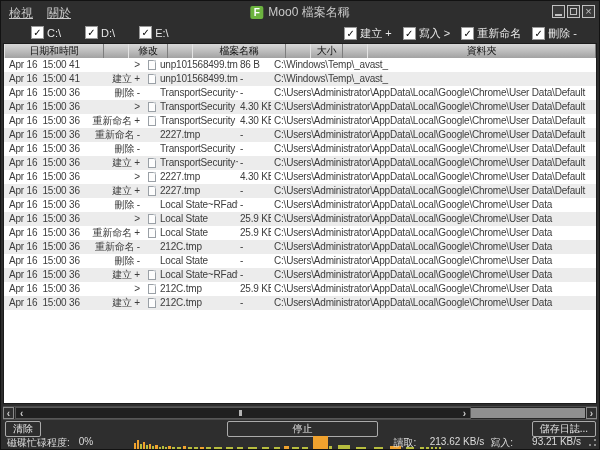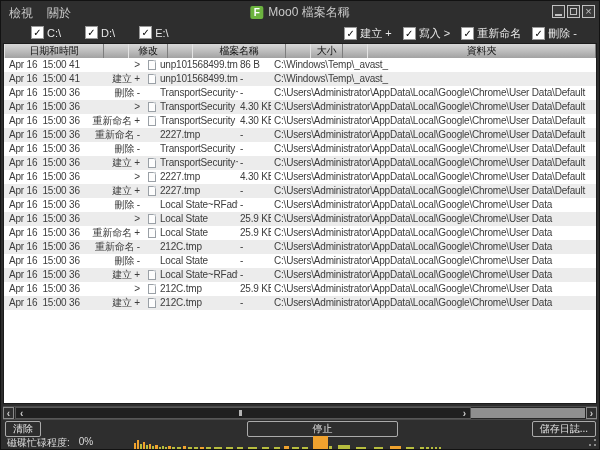--- a/index.html
+++ b/index.html
@@ -2,21 +2,21 @@
 <html><head>
 <meta charset="utf-8">
 <style>
   html,body{margin:0;padding:0;background:#666;}
   .window{position:relative;width:600px;height:450px;background:#2e2e2e;
     font-family:"Liberation Sans","DejaVu Sans",sans-serif;border:1px solid #121212;
     box-sizing:border-box;overflow:hidden;}
   
   .titlebar{position:absolute;top:0;left:0;right:0;height:22px;color:#c9c9c9;font-size:12px;}
   .menubar{position:absolute;left:8px;top:4px;display:flex;gap:14px;}
-  .menu-item{cursor:default;}
+  .menu-item{cursor:default;text-decoration:underline;}
   .title{position:absolute;left:50%;top:3px;transform:translateX(-50%);
     display:flex;align-items:center;gap:5px;white-space:nowrap;}
   .logo{display:inline-block;width:13px;height:13px;background:#6cb33f;color:#fff;
     font-weight:bold;font-size:10px;line-height:13px;text-align:center;border-radius:2px;}
   .win-controls{position:absolute;right:4px;top:4px;display:flex;gap:2px;}
   .wbtn{width:13px;height:13px;border:1px solid #c2c2c2;background:#3a3a3a;
     box-sizing:border-box;position:relative;color:#c2c2c2;cursor:default;}
   .wbtn.min::after{content:"";position:absolute;left:2px;right:2px;bottom:1px;height:2px;background:#c2c2c2;}
   .wbtn.max::after{content:"";position:absolute;left:2px;right:2px;top:2px;bottom:2px;border:1px solid #c2c2c2;}
   .wbtn.close{font-size:11px;line-height:10px;text-align:center;}
@@ -63,21 +63,21 @@
   .inner-arrow{position:absolute;top:0;bottom:0;font-size:10px;line-height:11px;font-weight:bold;}
   .ia-left{left:4px;}
   .ia-right{right:4px;}
   .inner-thumb{position:absolute;left:223px;top:2px;bottom:2px;width:3px;background:#b4b4b4;}
   .outer-thumb{position:absolute;left:468px;right:12px;top:1px;bottom:1px;background:#8f8f8f;}
   
   .btn{position:absolute;top:420px;height:16px;background:#2e2e2e;border:1px solid #ababab;
     border-radius:2px;color:#e2e2e2;font-size:10px;line-height:14px;text-align:center;
     box-sizing:border-box;padding:0 7px;cursor:default;white-space:nowrap;}
   .btn-clear{left:4px;}
-  .btn-stop{left:226px;width:151px;margin-left:20px;}
+  .btn-stop{left:226px;width:151px;}
   .btn-save{right:3px;}
   
   .statusbar{position:absolute;left:0;right:0;bottom:0;height:13px;color:#dcdcdc;font-size:10px;}
   .disk{position:absolute;left:6px;top:0;display:flex;gap:9px;white-space:nowrap;}
   .speeds{position:absolute;right:18px;top:0;display:flex;gap:6px;white-space:nowrap;}
   .speeds .val{min-width:62px;text-align:right;}
   .sparkline{position:absolute;left:133px;top:434px;width:308px;height:14px;}
   .sbar{position:absolute;bottom:0;}
   .grip{position:absolute;right:3px;bottom:3px;width:7px;height:7px;}
   .grip i{position:absolute;width:2px;height:2px;background:#8a8a8a;
@@ -446,18 +446,24 @@
       <div class="sbar" style="left: 297px; width: 2px; height: 2px; background: rgb(183, 189, 62);"></div>
       <div class="sbar" style="left: 301px; width: 2px; height: 2px; background: rgb(183, 189, 62);"></div>
       <div class="sbar" style="left: 305px; width: 2px; height: 2px; background: rgb(183, 189, 62);"></div>
     </div>
 
   <div class="statusbar">
     <div class="disk">
       <span>磁碟忙碌程度:</span>
       <span>0%</span>
     </div>
+    <div class="speeds">
+      <span>讀取:</span>
+      <span class="val">213.62 KB/s</span>
+      <span>寫入:</span>
+      <span class="val">93.21 KB/s</span>
+    </div>
     <div class="grip">
         <i></i>
       </div>
   </div>
 
 </div>
 
 </body></html>

